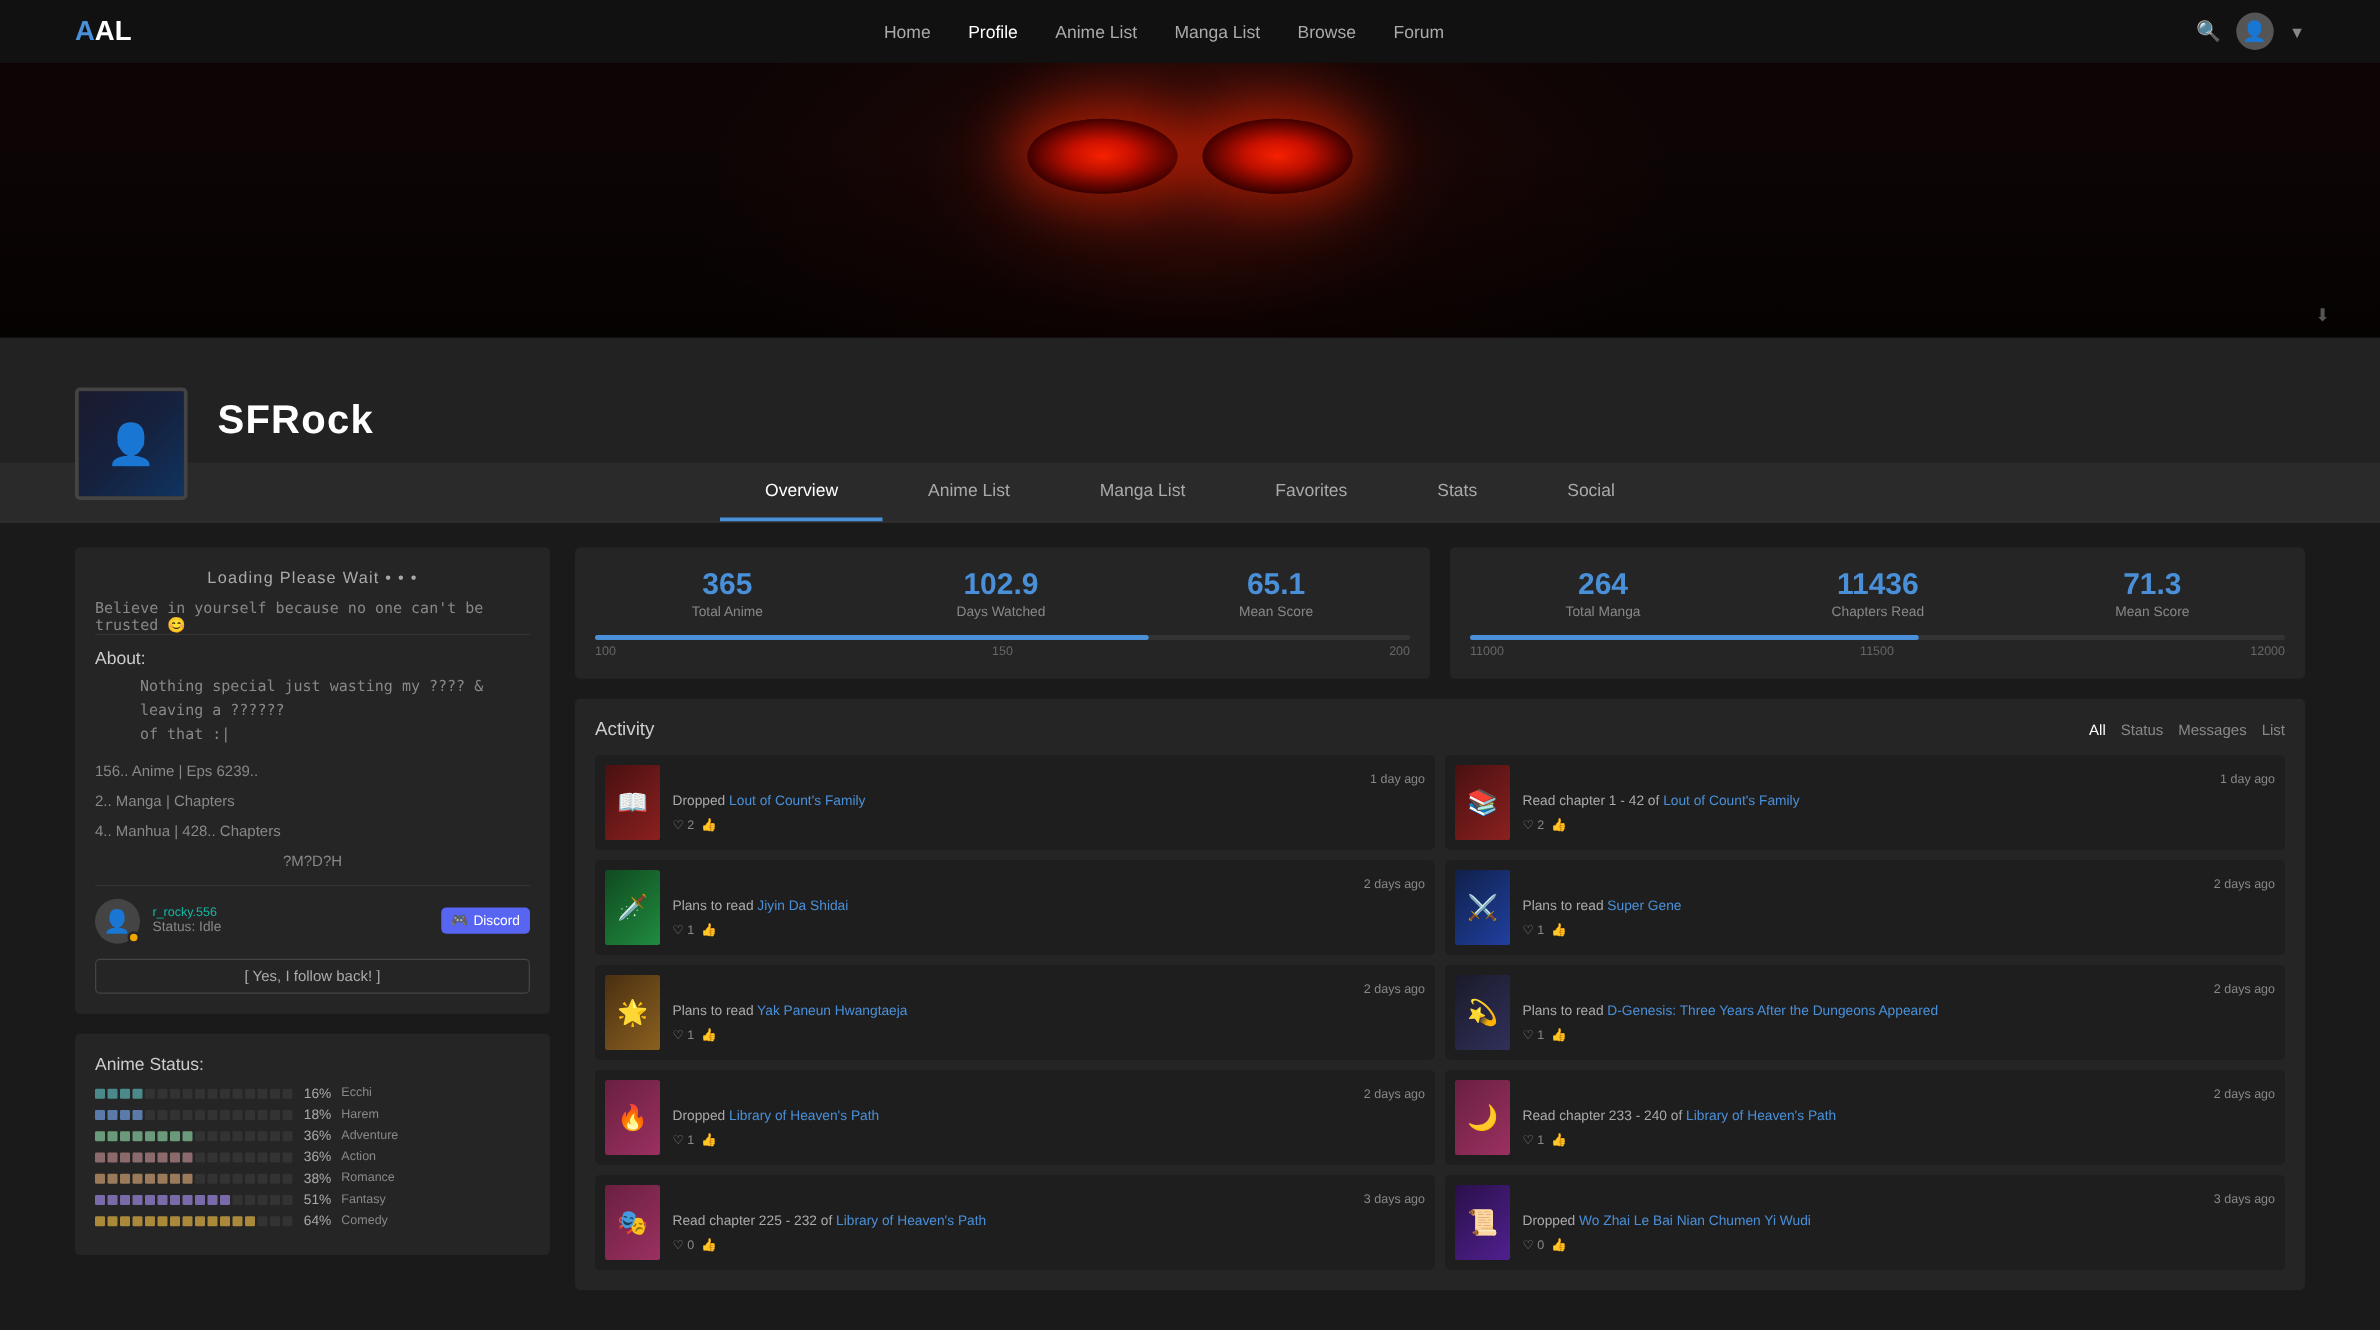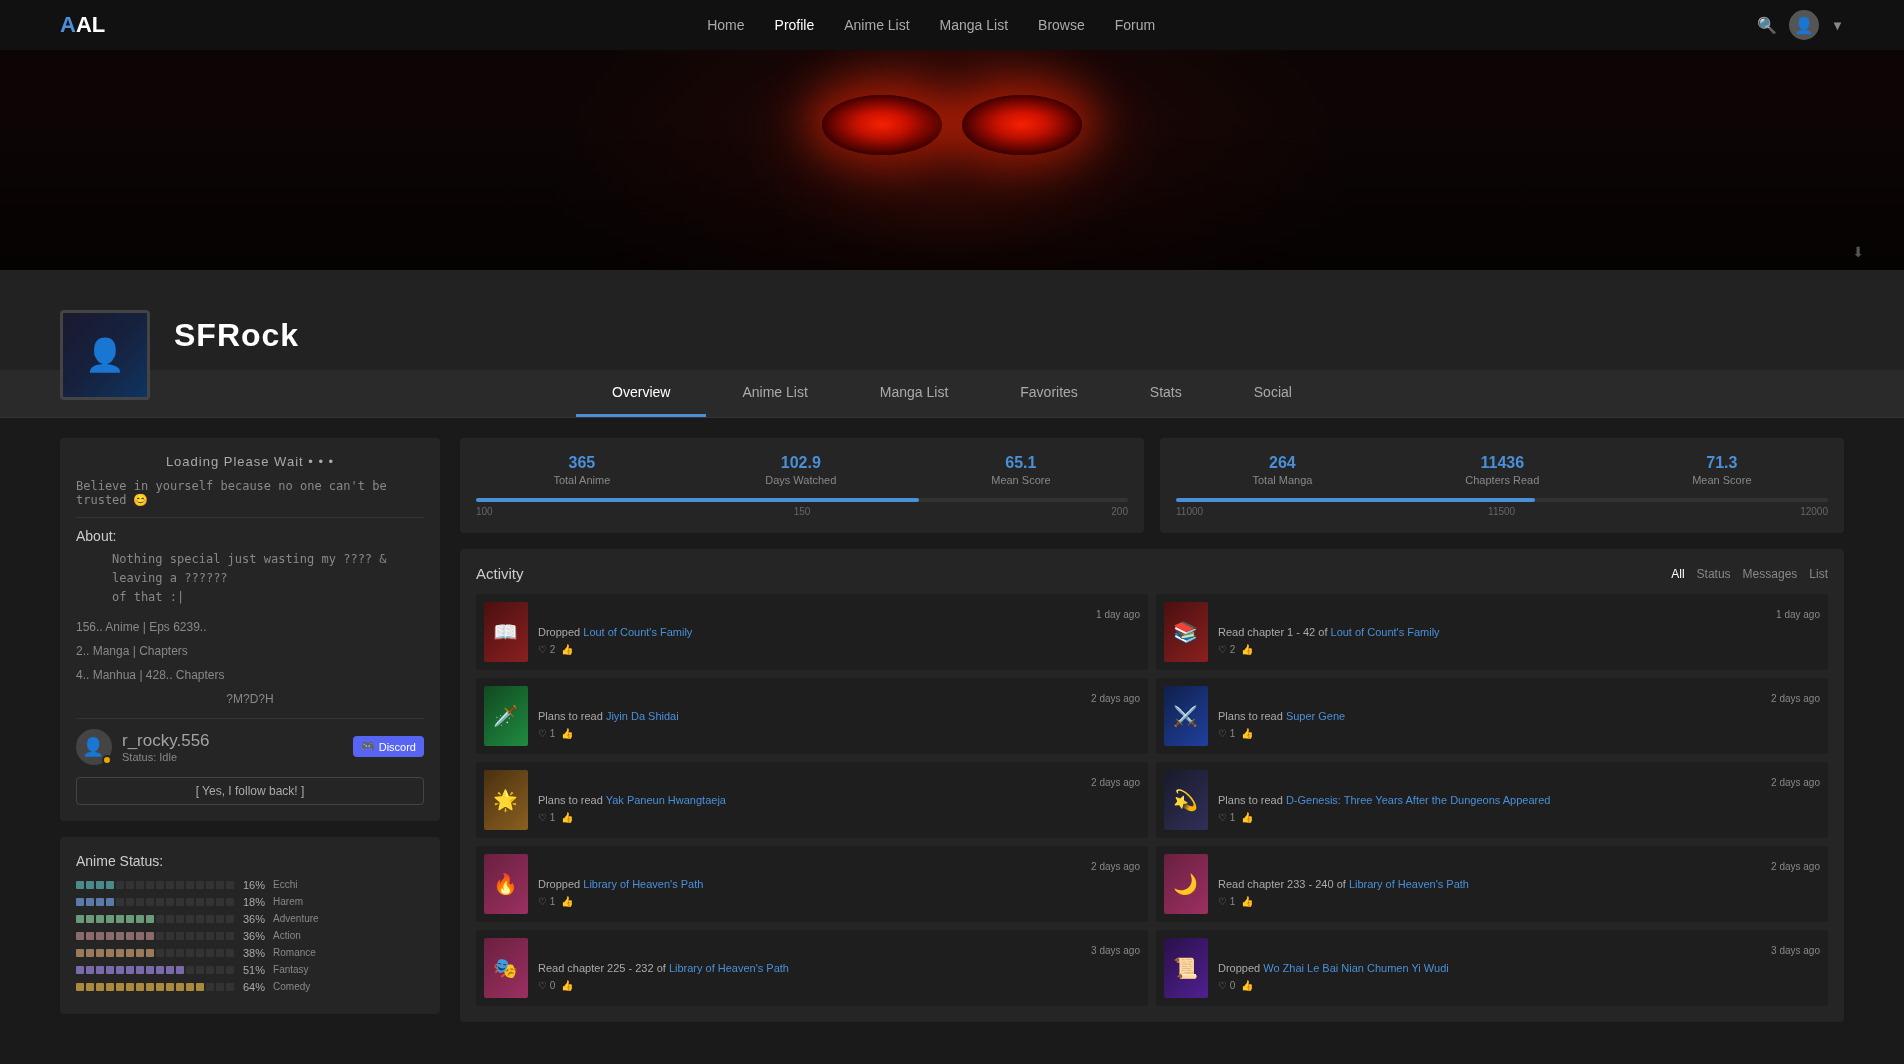--- a/index.html
+++ b/index.html
@@ -132,21 +132,21 @@
       color: #aaa;
       font-size: 13px;
       letter-spacing: 1px;
     }
     .belief-text {
       font-size: 12px;
       color: #888;
       font-family: monospace;
       margin-top: 10px;
       border-bottom: 1px solid #333;
-      padding-bottom: 10px;
+      padding-bottom: 0;
     }
     .about-heading { color: #ccc; font-size: 14px; margin: 10px 0 6px; }
     .about-text { color: #888; font-size: 12px; font-family: monospace; line-height: 1.6; }
     .stats-line {
       margin-top: 10px;
       color: #888;
       font-size: 12px;
     }
     .gender-line { text-align: center; color: #888; font-size: 12px; margin-top: 10px; }
 
@@ -164,21 +164,21 @@
       display: flex; align-items: center; justify-content: center;
       font-size: 18px; color: #888;
     }
     .friend-dot {
       width: 10px; height: 10px; border-radius: 50%;
       background: #f0a500;
       position: absolute; bottom: 0; right: 0;
       border: 2px solid #252525;
     }
     .friend-info { flex: 1; }
-    .friend-name { color: #a3a3a3; font-size: 17px; }
+    .friend-name { color: #14b8a6; font-size: 10px; }
     .friend-status { color: #888; font-size: 11px; }
     .discord-btn {
       background: #5865f2;
       color: #fff;
       border: none;
       border-radius: 4px;
       padding: 4px 8px;
       font-size: 11px;
       cursor: pointer;
       display: flex; align-items: center; gap: 4px;
@@ -220,21 +220,21 @@
       background: #252525;
       border-radius: 4px;
       padding: 16px;
     }
     .stats-numbers {
       display: flex;
       justify-content: space-around;
       margin-bottom: 12px;
     }
     .stats-num-item { text-align: center; }
-    .stats-big-num { font-size: 16px; font-weight: bold; color: #4a90d9; }
+    .stats-big-num { font-size: 24px; font-weight: bold; color: #4a90d9; }
     .stats-small-label { font-size: 11px; color: #888; margin-top: 2px; }
     .stats-progress-track {
       height: 4px;
       background: #333;
       border-radius: 2px;
       position: relative;
       margin-bottom: 4px;
     }
     .stats-progress-fill {
       height: 100%;

